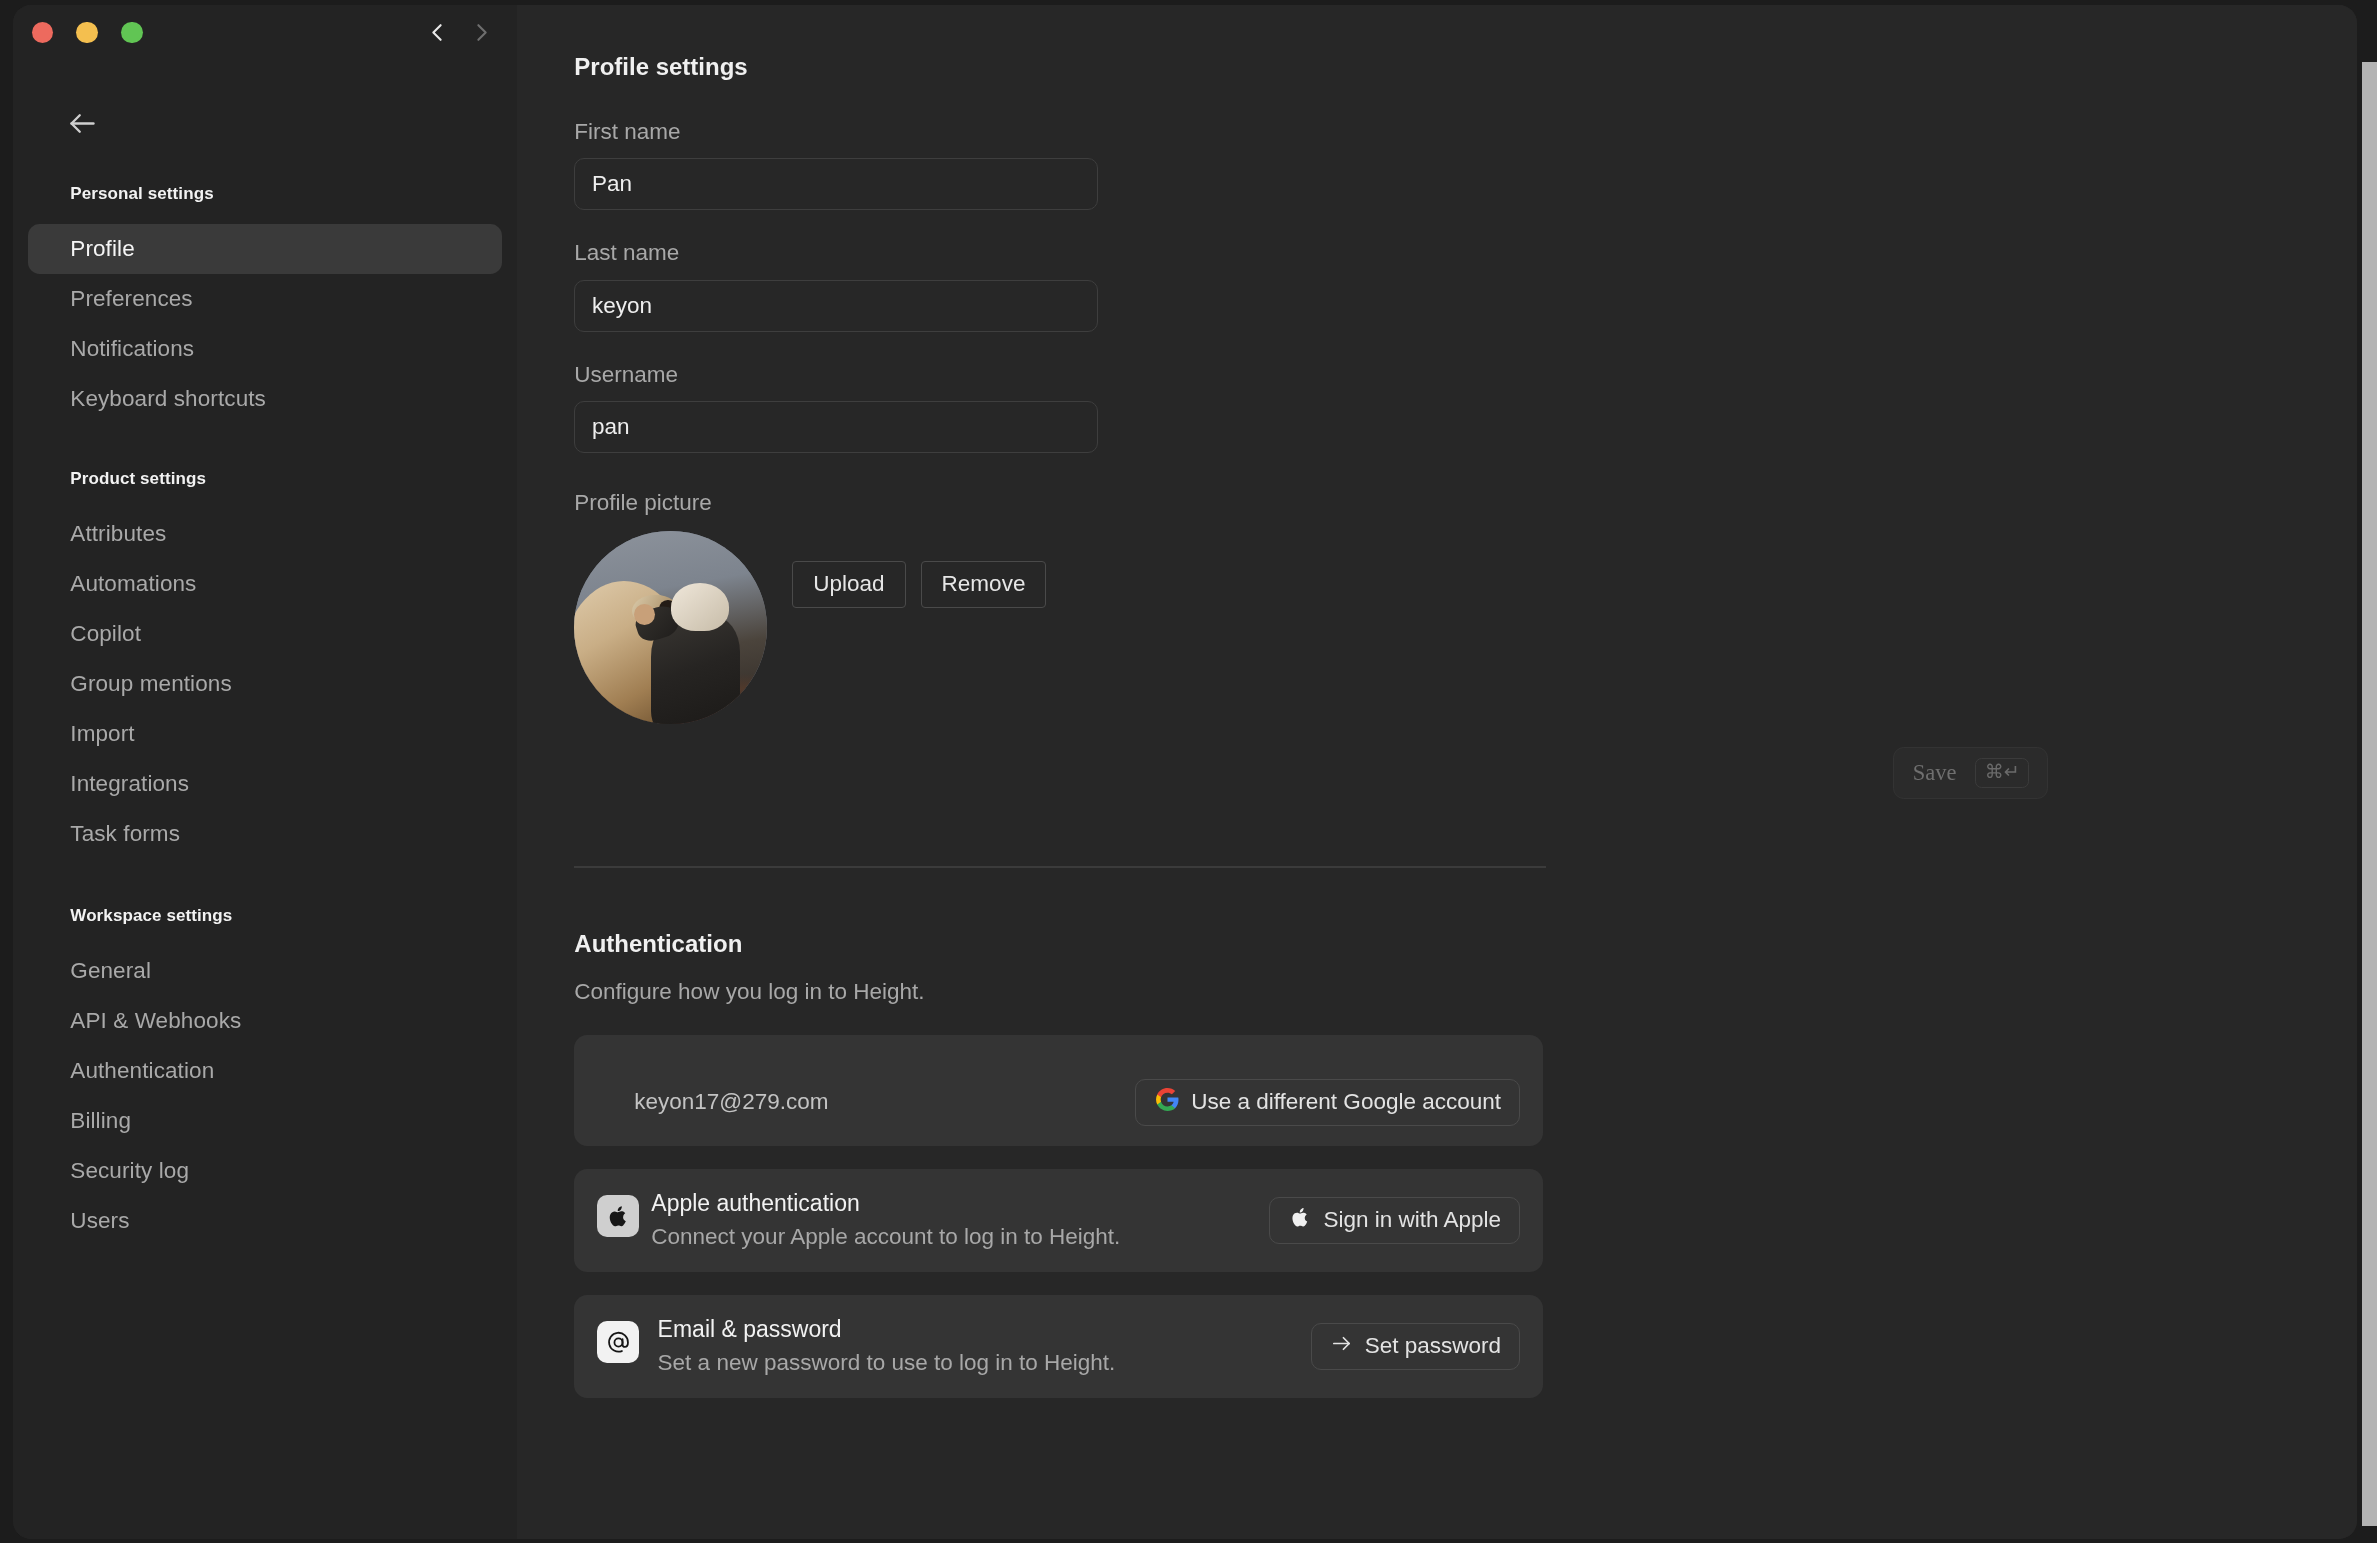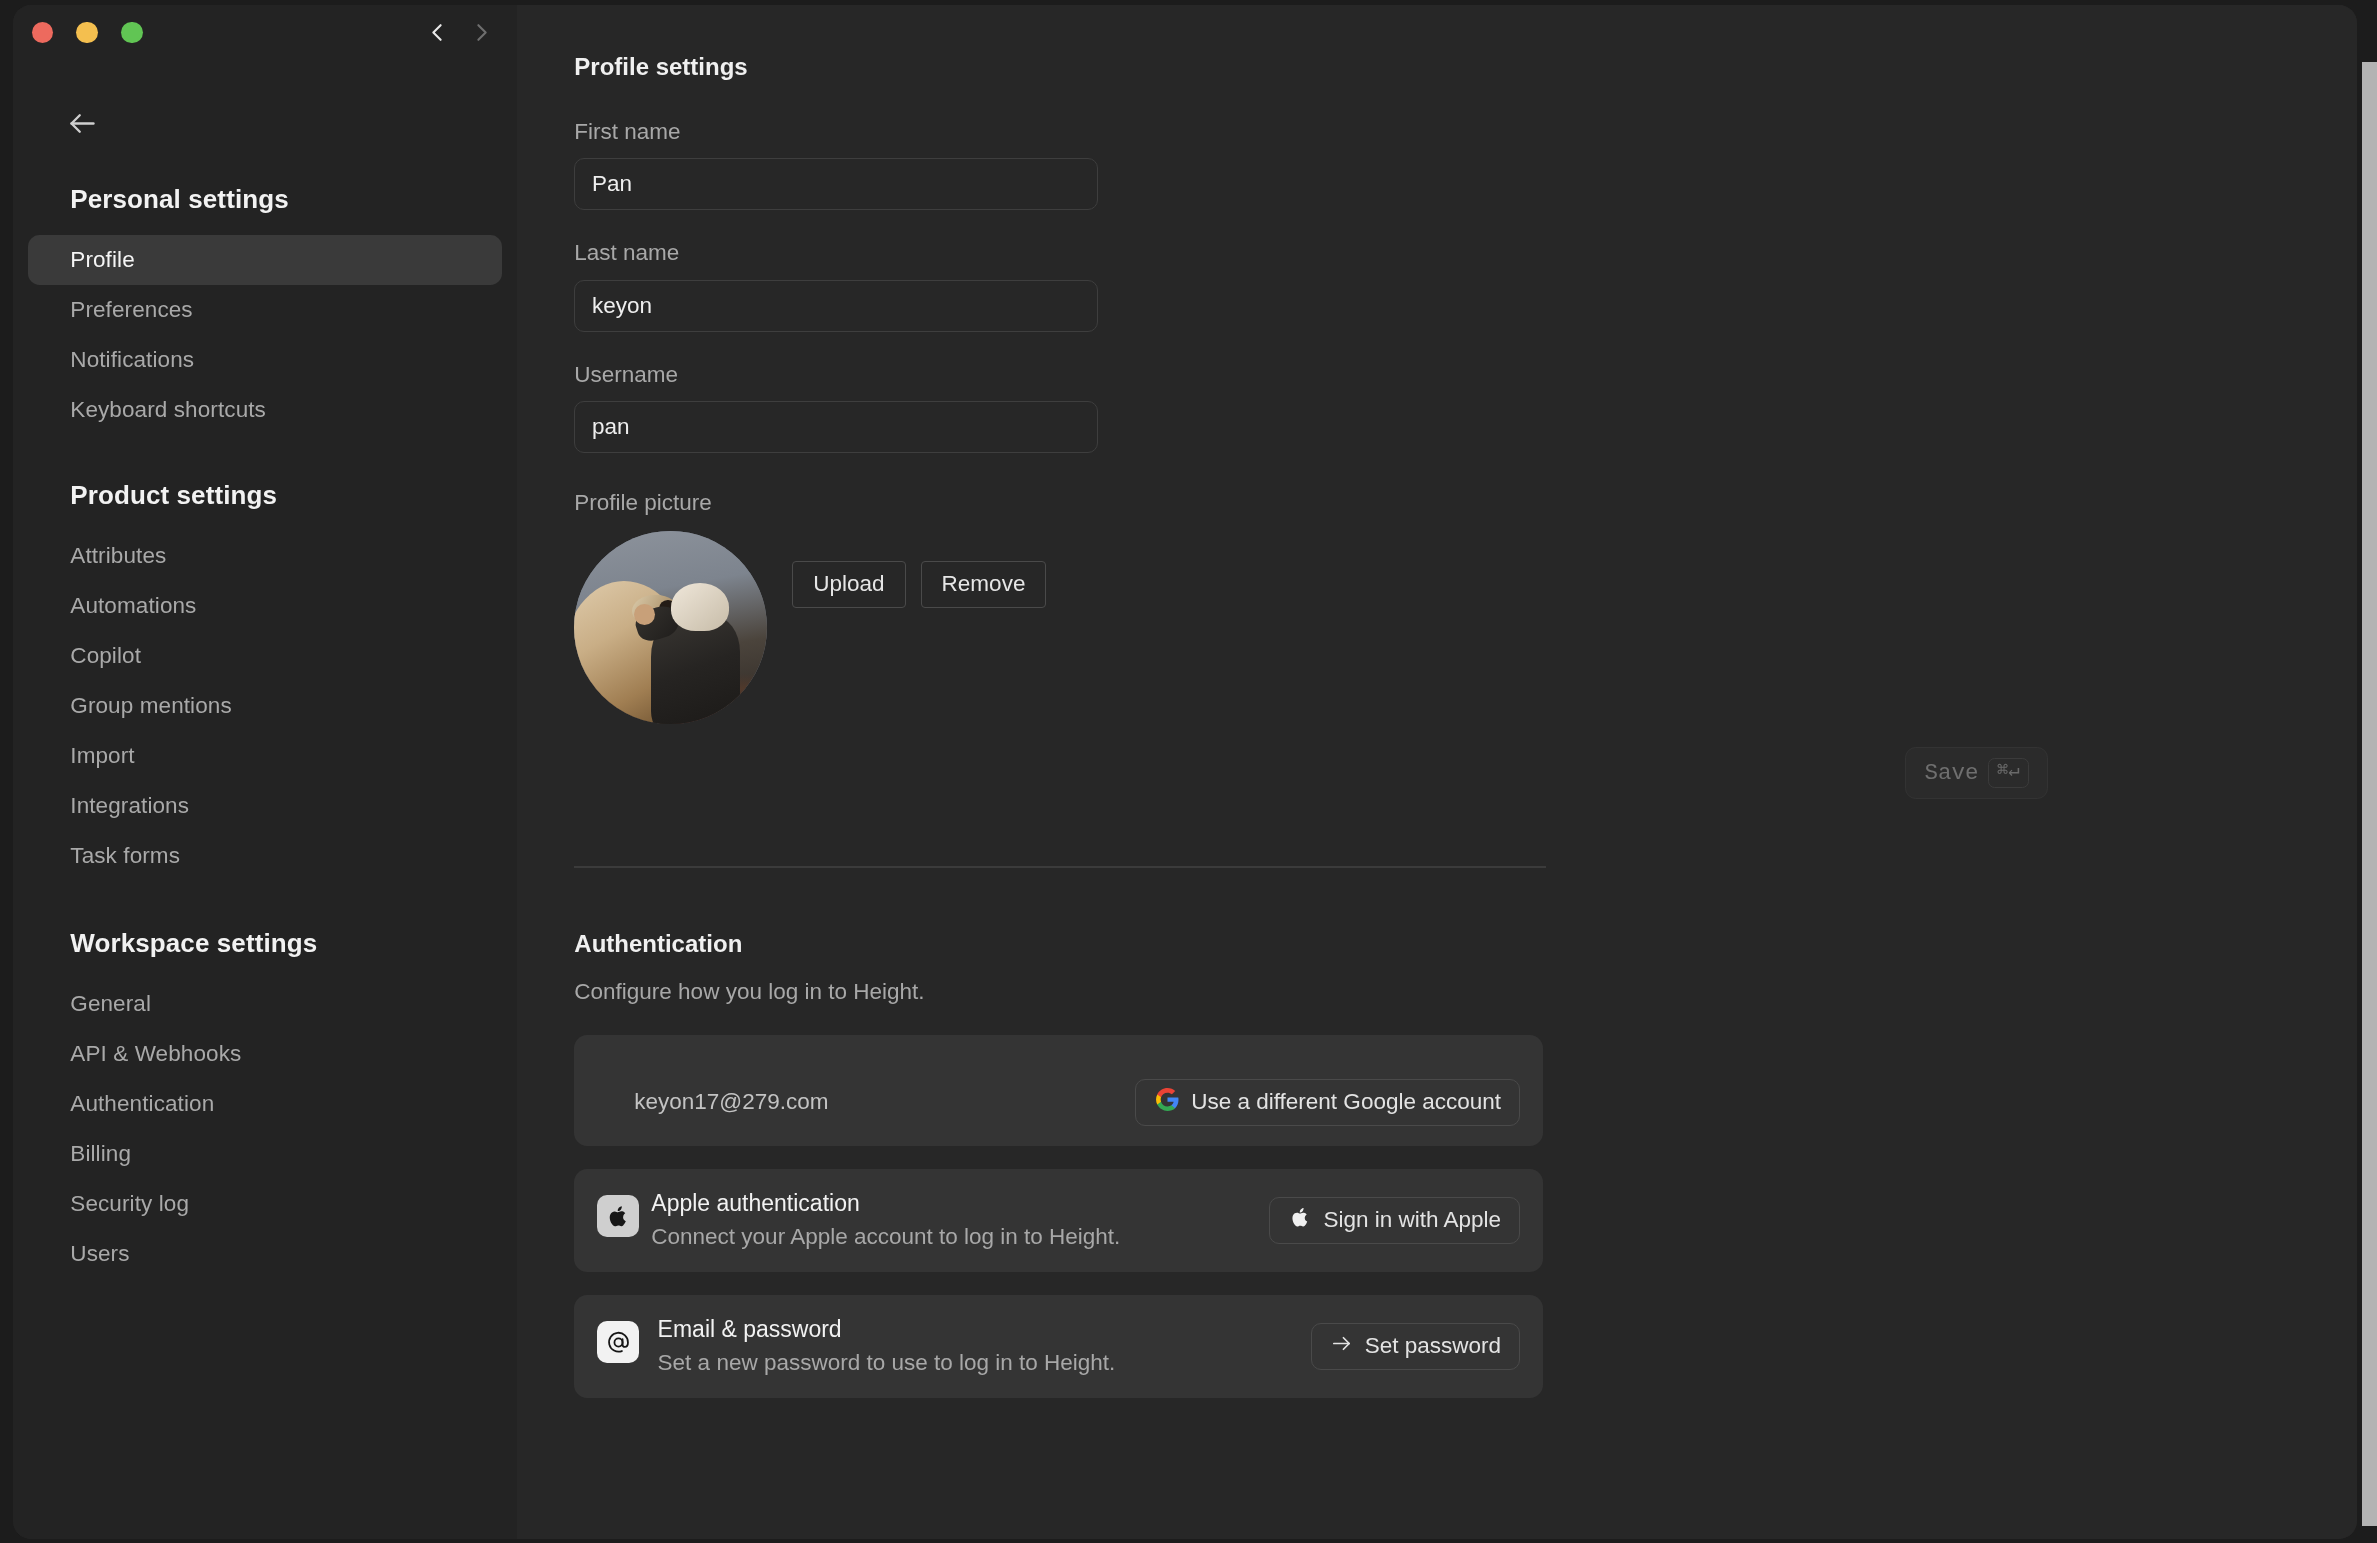--- a/index.html
+++ b/index.html
@@ -61,21 +61,21 @@
     display: flex; align-items: center; justify-content: center;
   }
   .backbtn svg { width: 33px; height: 33px; }
 
   .navlist {
     position: absolute;
     left: 0; top: 179px; right: 0;
     padding: 0 15px;
   }
   .group-title {
-    font-size: 26px;
+    font-size: 17px;
     font-weight: 700;
     color: #f2f2f2;
     padding: 0 0 0 42px;
     margin-bottom: 20px;
     letter-spacing: 0.1px;
   }
   .group { margin-bottom: 45px; }
   .group.g2 { margin-bottom: 47px; }
   .nav-item {
     height: 50px;
@@ -237,24 +237,24 @@
   }
   .save-btn {
     height: 52px;
     border-radius: 10.8px;
     border: 0.8px solid #333333;
     background: #2b2b2b;
     color: #6f6f6f;
     font-size: 22.5px;
     display: inline-flex;
     align-items: center;
-    gap: 9px;
+    gap: 19px;
     padding: 0 18.3px;
     cursor: default;
-    font-family: Liberation Mono, monospace;
+    font-family: Liberation Serif, serif;
   }
   .kbd {
     border: 0.8px solid #3b3b3b;
     border-radius: 6.7px;
     padding: 1.7px 8.3px 3.3px;
     font-size: 19px;
     color: #6a6a6a;
     line-height: 1.25;
   }
 

